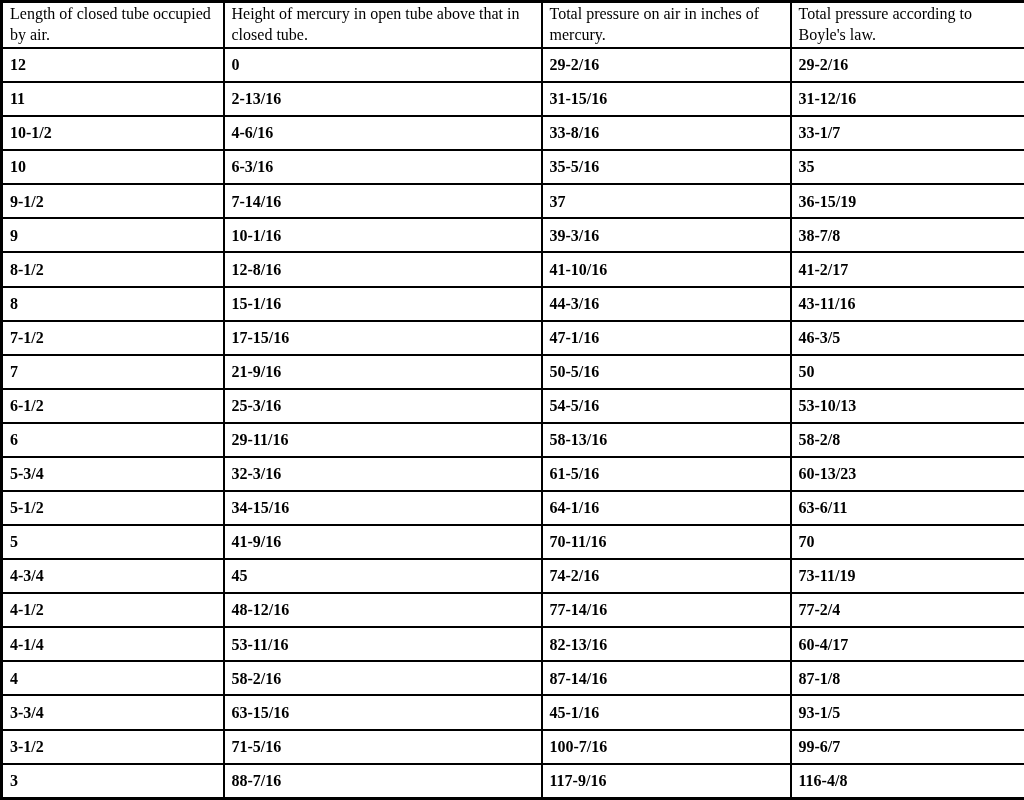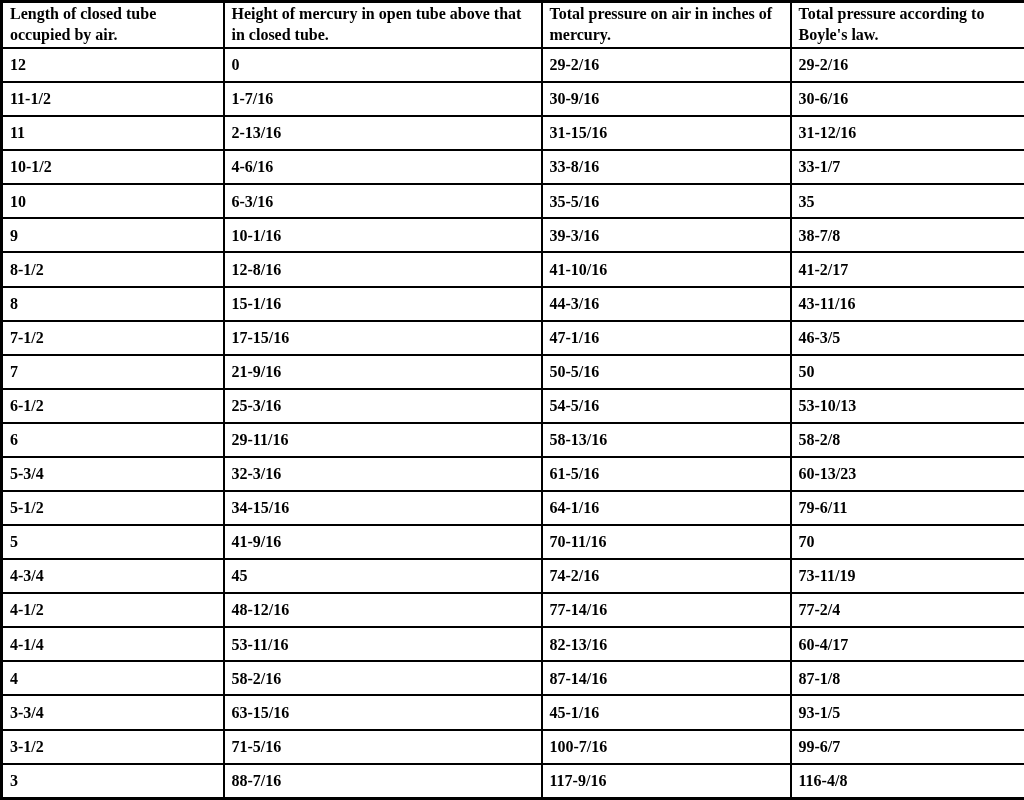--- a/index.html
+++ b/index.html
@@ -30,21 +30,21 @@
     padding: 0 6px 0 7px;
     font-size: 16px;
     text-align: left;
     white-space: normal;
     overflow: hidden;
   }
   th {
     vertical-align: middle;
     line-height: 1.3;
     height: 44px;
-    font-weight: bold;
+    font-weight: normal;
   }
   td {
     vertical-align: middle;
     height: 28px;
     line-height: 1.1;
     font-weight: bold;
   }
 </style>
 </head>
 <body>
@@ -65,44 +65,44 @@
     </tr>
   </thead>
   <tbody id="table-body">
       <tr>
         <td>12</td>
         <td>0</td>
         <td>29-2/16</td>
         <td>29-2/16</td>
       </tr>
       <tr>
-        <td>11-1/2</td>
-        <td>1-7/16</td>
-        <td>30-9/16</td>
-        <td>30-6/16</td>
-      </tr>
-      <tr>
         <td>11</td>
         <td>2-13/16</td>
         <td>31-15/16</td>
         <td>31-12/16</td>
       </tr>
       <tr>
         <td>10-1/2</td>
         <td>4-6/16</td>
         <td>33-8/16</td>
         <td>33-1/7</td>
       </tr>
       <tr>
         <td>10</td>
         <td>6-3/16</td>
         <td>35-5/16</td>
         <td>35</td>
       </tr>
       <tr>
+        <td>9-1/2</td>
+        <td>7-14/16</td>
+        <td>37</td>
+        <td>36-15/19</td>
+      </tr>
+      <tr>
         <td>9</td>
         <td>10-1/16</td>
         <td>39-3/16</td>
         <td>38-7/8</td>
       </tr>
       <tr>
         <td>8-1/2</td>
         <td>12-8/16</td>
         <td>41-10/16</td>
         <td>41-2/17</td>
@@ -140,21 +140,21 @@
       <tr>
         <td>5-3/4</td>
         <td>32-3/16</td>
         <td>61-5/16</td>
         <td>60-13/23</td>
       </tr>
       <tr>
         <td>5-1/2</td>
         <td>34-15/16</td>
         <td>64-1/16</td>
-        <td>79-6/11</td>
+        <td>63-6/11</td>
       </tr>
       <tr>
         <td>5</td>
         <td>41-9/16</td>
         <td>70-11/16</td>
         <td>70</td>
       </tr>
       <tr>
         <td>4-3/4</td>
         <td>45</td>

